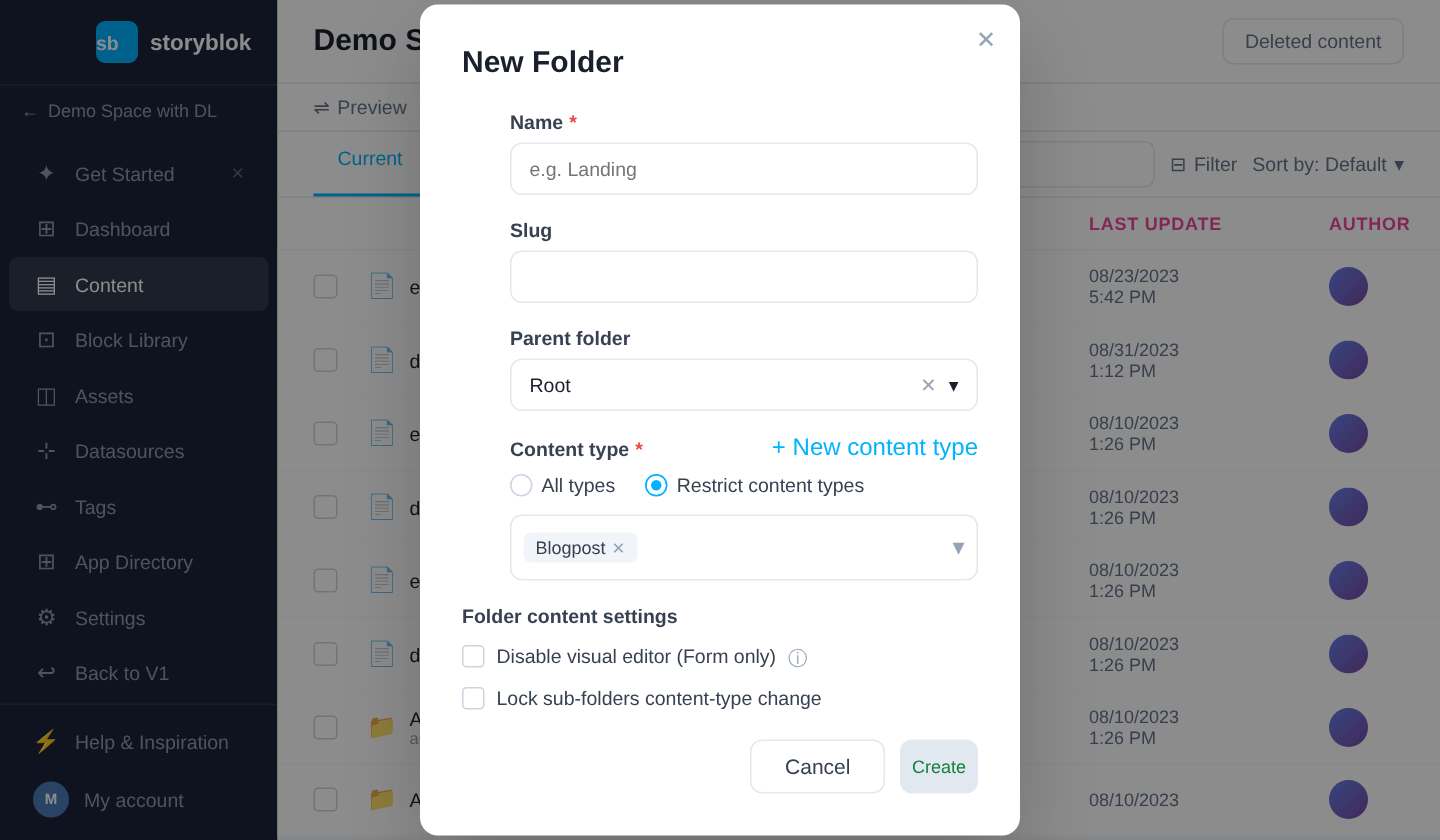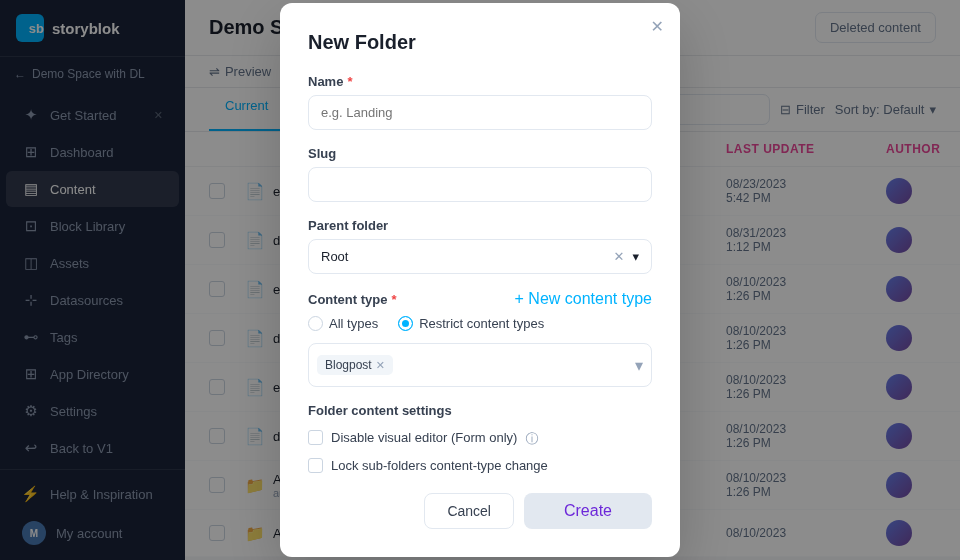--- a/index.html
+++ b/index.html
@@ -6,21 +6,21 @@
     body { font-family: -apple-system, BlinkMacSystemFont, 'Segoe UI', sans-serif; background: #f0f2f5; width: 960px; height: 560px; overflow: hidden; display: flex; }
 
     
     .sidebar {
       width: 185px; min-width: 185px; background: #1b243a; height: 560px; display: flex; flex-direction: column; color: #c8cfdd;
     }
     .sidebar-logo {
       display: flex; align-items: center; gap: 8px; padding: 14px 16px; border-bottom: 1px solid rgba(255,255,255,0.08);
     }
     .logo-box {
-      width: 28px; height: 28px; background: #00b3ff; border-radius: 6px; display: flex; align-items: center; justify-content: flex-end; color: white; font-weight: 900; font-size: 13px;
+      width: 28px; height: 28px; background: #00b3ff; border-radius: 6px; display: flex; align-items: center; justify-content: flex-start; color: white; font-weight: 900; font-size: 13px; margin-left: 48px;
     }
     .logo-text { color: white; font-size: 15px; font-weight: 700; }
     .space-selector {
       padding: 10px 14px; font-size: 12px; color: #8d9ab0; display: flex; align-items: center; gap: 6px; cursor: pointer;
     }
     .sidebar-nav { flex: 1; display: flex; flex-direction: column; gap: 1px; padding: 6px 0; overflow-y: auto; }
     .nav-item {
       display: flex; align-items: center; gap: 10px; padding: 9px 16px; font-size: 13px; color: #8d9ab0; cursor: pointer; border-radius: 6px; margin: 0 6px; position: relative;
     }
     .nav-item.active { background: rgba(255,255,255,0.1); color: #ffffff; }
@@ -67,42 +67,42 @@
 
     
     .modal-overlay {
       position: fixed; top: 0; left: 0; width: 960px; height: 560px; background: rgba(0,0,0,0.45); display: flex; align-items: center; justify-content: center; z-index: 100;
     }
     .modal {
       background: white; border-radius: 12px; width: 400px; padding: 28px; position: relative; box-shadow: 0 20px 60px rgba(0,0,0,0.2);
     }
     .modal-close { position: absolute; top: 14px; right: 16px; cursor: pointer; color: #94a3b8; font-size: 16px; background: none; border: none; }
     .modal-title { font-size: 20px; font-weight: 700; color: #1a202c; margin-bottom: 20px; }
-    .form-group { margin-bottom: 16px; }
+    .form-group { margin-bottom: 16px; margin-left: 32px; }
     .form-label { font-size: 13px; font-weight: 600; color: #374151; margin-bottom: 6px; display: flex; align-items: center; gap: 4px; }
     .required { color: #ef4444; }
     .form-input { width: 100%; border: 1.5px solid #e2e8f0; border-radius: 8px; padding: 9px 12px; font-size: 13px; color: #1a202c; outline: none; }
     .parent-select { width: 100%; border: 1.5px solid #e2e8f0; border-radius: 8px; padding: 9px 12px; font-size: 13px; color: #1a202c; display: flex; align-items: center; justify-content: space-between; cursor: pointer; }
     .parent-select .clear { color: #94a3b8; cursor: pointer; margin-right: 6px; }
     .section-title { font-size: 13px; font-weight: 700; color: #374151; margin-bottom: 12px; }
     .radio-group { display: flex; gap: 20px; margin-bottom: 12px; }
     .radio-option { display: flex; align-items: center; gap: 6px; font-size: 13px; color: #374151; cursor: pointer; }
     .radio-circle { width: 15px; height: 15px; border-radius: 50%; border: 1.5px solid #cbd5e1; display: inline-block; flex-shrink: 0; }
     .radio-circle.selected { border-color: #00b3ff; background: #00b3ff; box-shadow: inset 0 0 0 3px white; }
     .tag-input-area { border: 1.5px solid #e2e8f0; border-radius: 8px; padding: 8px; min-height: 44px; display: flex; align-items: center; flex-wrap: wrap; gap: 6px; cursor: pointer; }
     .tag { background: #f1f5f9; border-radius: 5px; padding: 3px 8px; font-size: 12px; color: #374151; display: flex; align-items: center; gap: 4px; }
     .tag-close { color: #94a3b8; cursor: pointer; font-size: 11px; }
     .tag-input-area .chevron { margin-left: auto; color: #94a3b8; }
     .folder-settings { margin-top: 4px; }
     .checkbox-option { display: flex; align-items: flex-start; gap: 8px; font-size: 13px; color: #374151; margin-bottom: 10px; cursor: pointer; }
     .check-box { width: 15px; height: 15px; border: 1.5px solid #cbd5e1; border-radius: 3px; flex-shrink: 0; }
     .info-icon { color: #94a3b8; font-size: 13px; cursor: pointer; }
     .modal-actions { display: flex; justify-content: flex-end; gap: 10px; margin-top: 20px; }
     .btn-cancel { background: none; border: 1.5px solid #e2e8f0; border-radius: 8px; padding: 9px 22px; font-size: 14px; color: #374151; cursor: pointer; }
-    .btn-submit { background: #e2e8f0; border: none; border-radius: 8px; padding: 9px 40px; font-size: 16px; color: #6d28d9; cursor: pointer; }
+    .btn-submit { background: #e2e8f0; border: none; border-radius: 8px; padding: 9px 8px; font-size: 12px; color: #15803d; cursor: pointer; }
   </style>
 </head>
 <body>
 
 <div class="sidebar">
   <div class="sidebar-logo">
     <div class="logo-box">
       <span>sb</span>
     </div>
     <span class="logo-text">storyblok</span>

